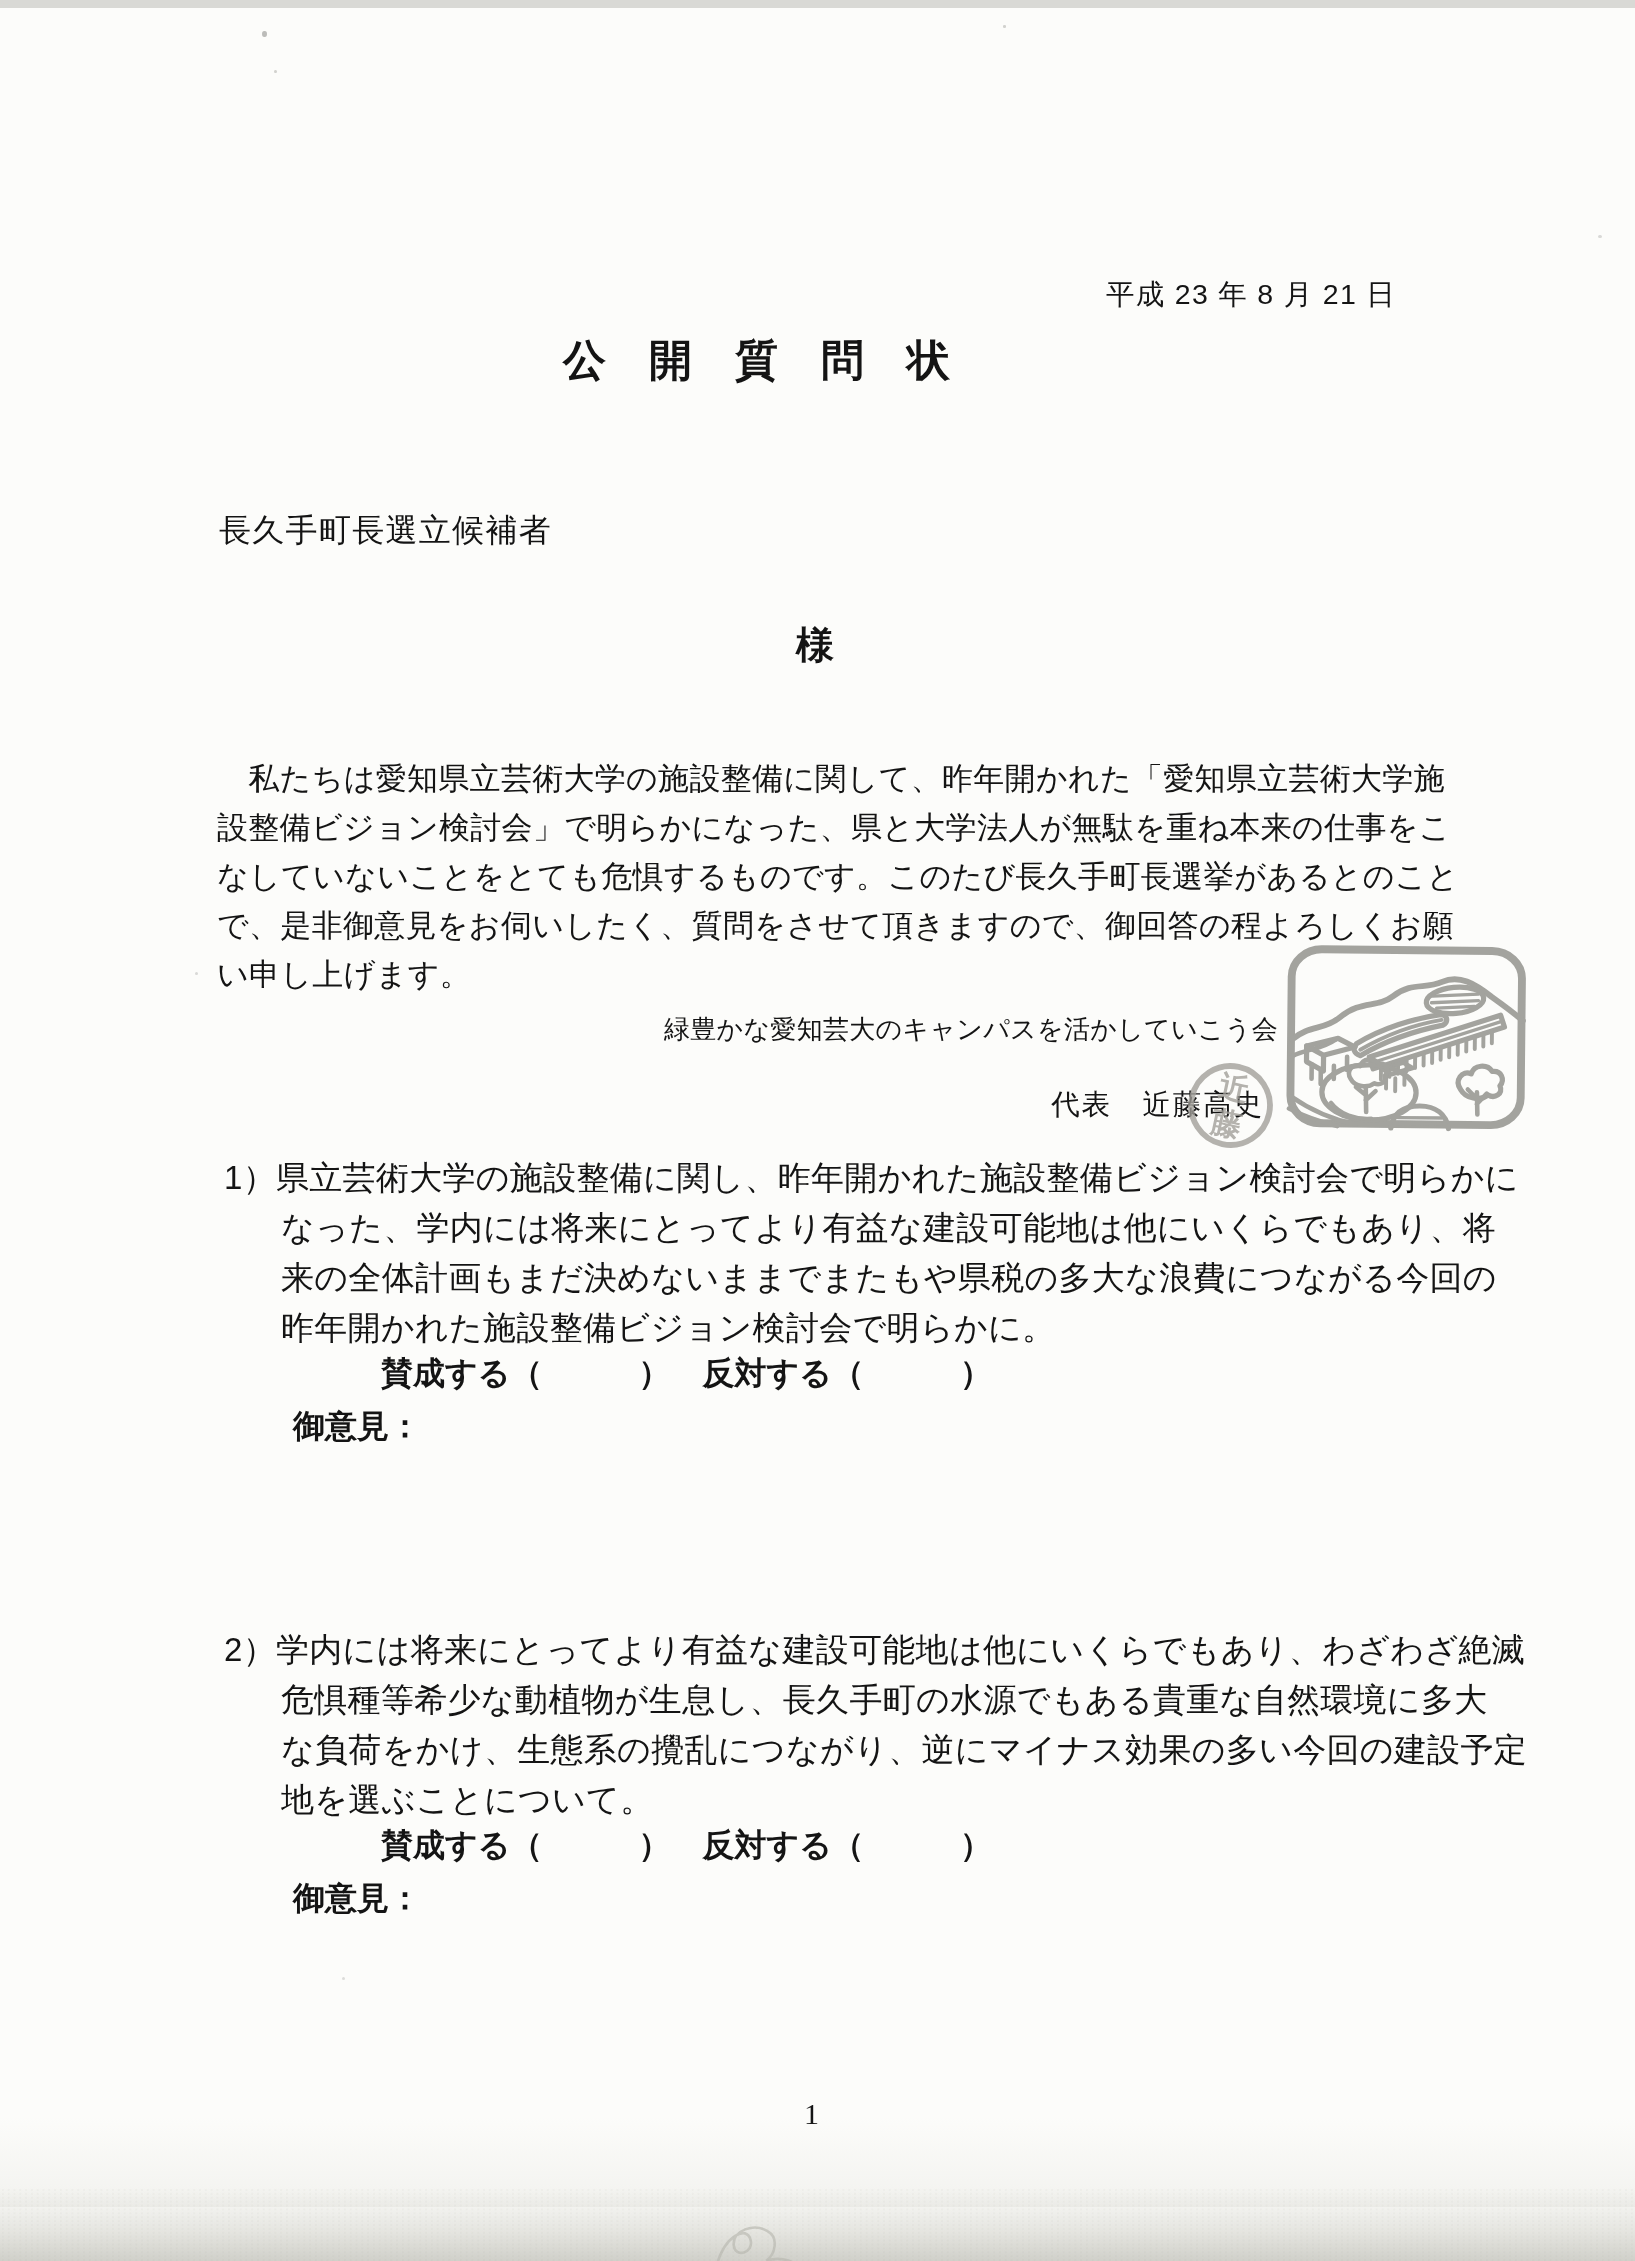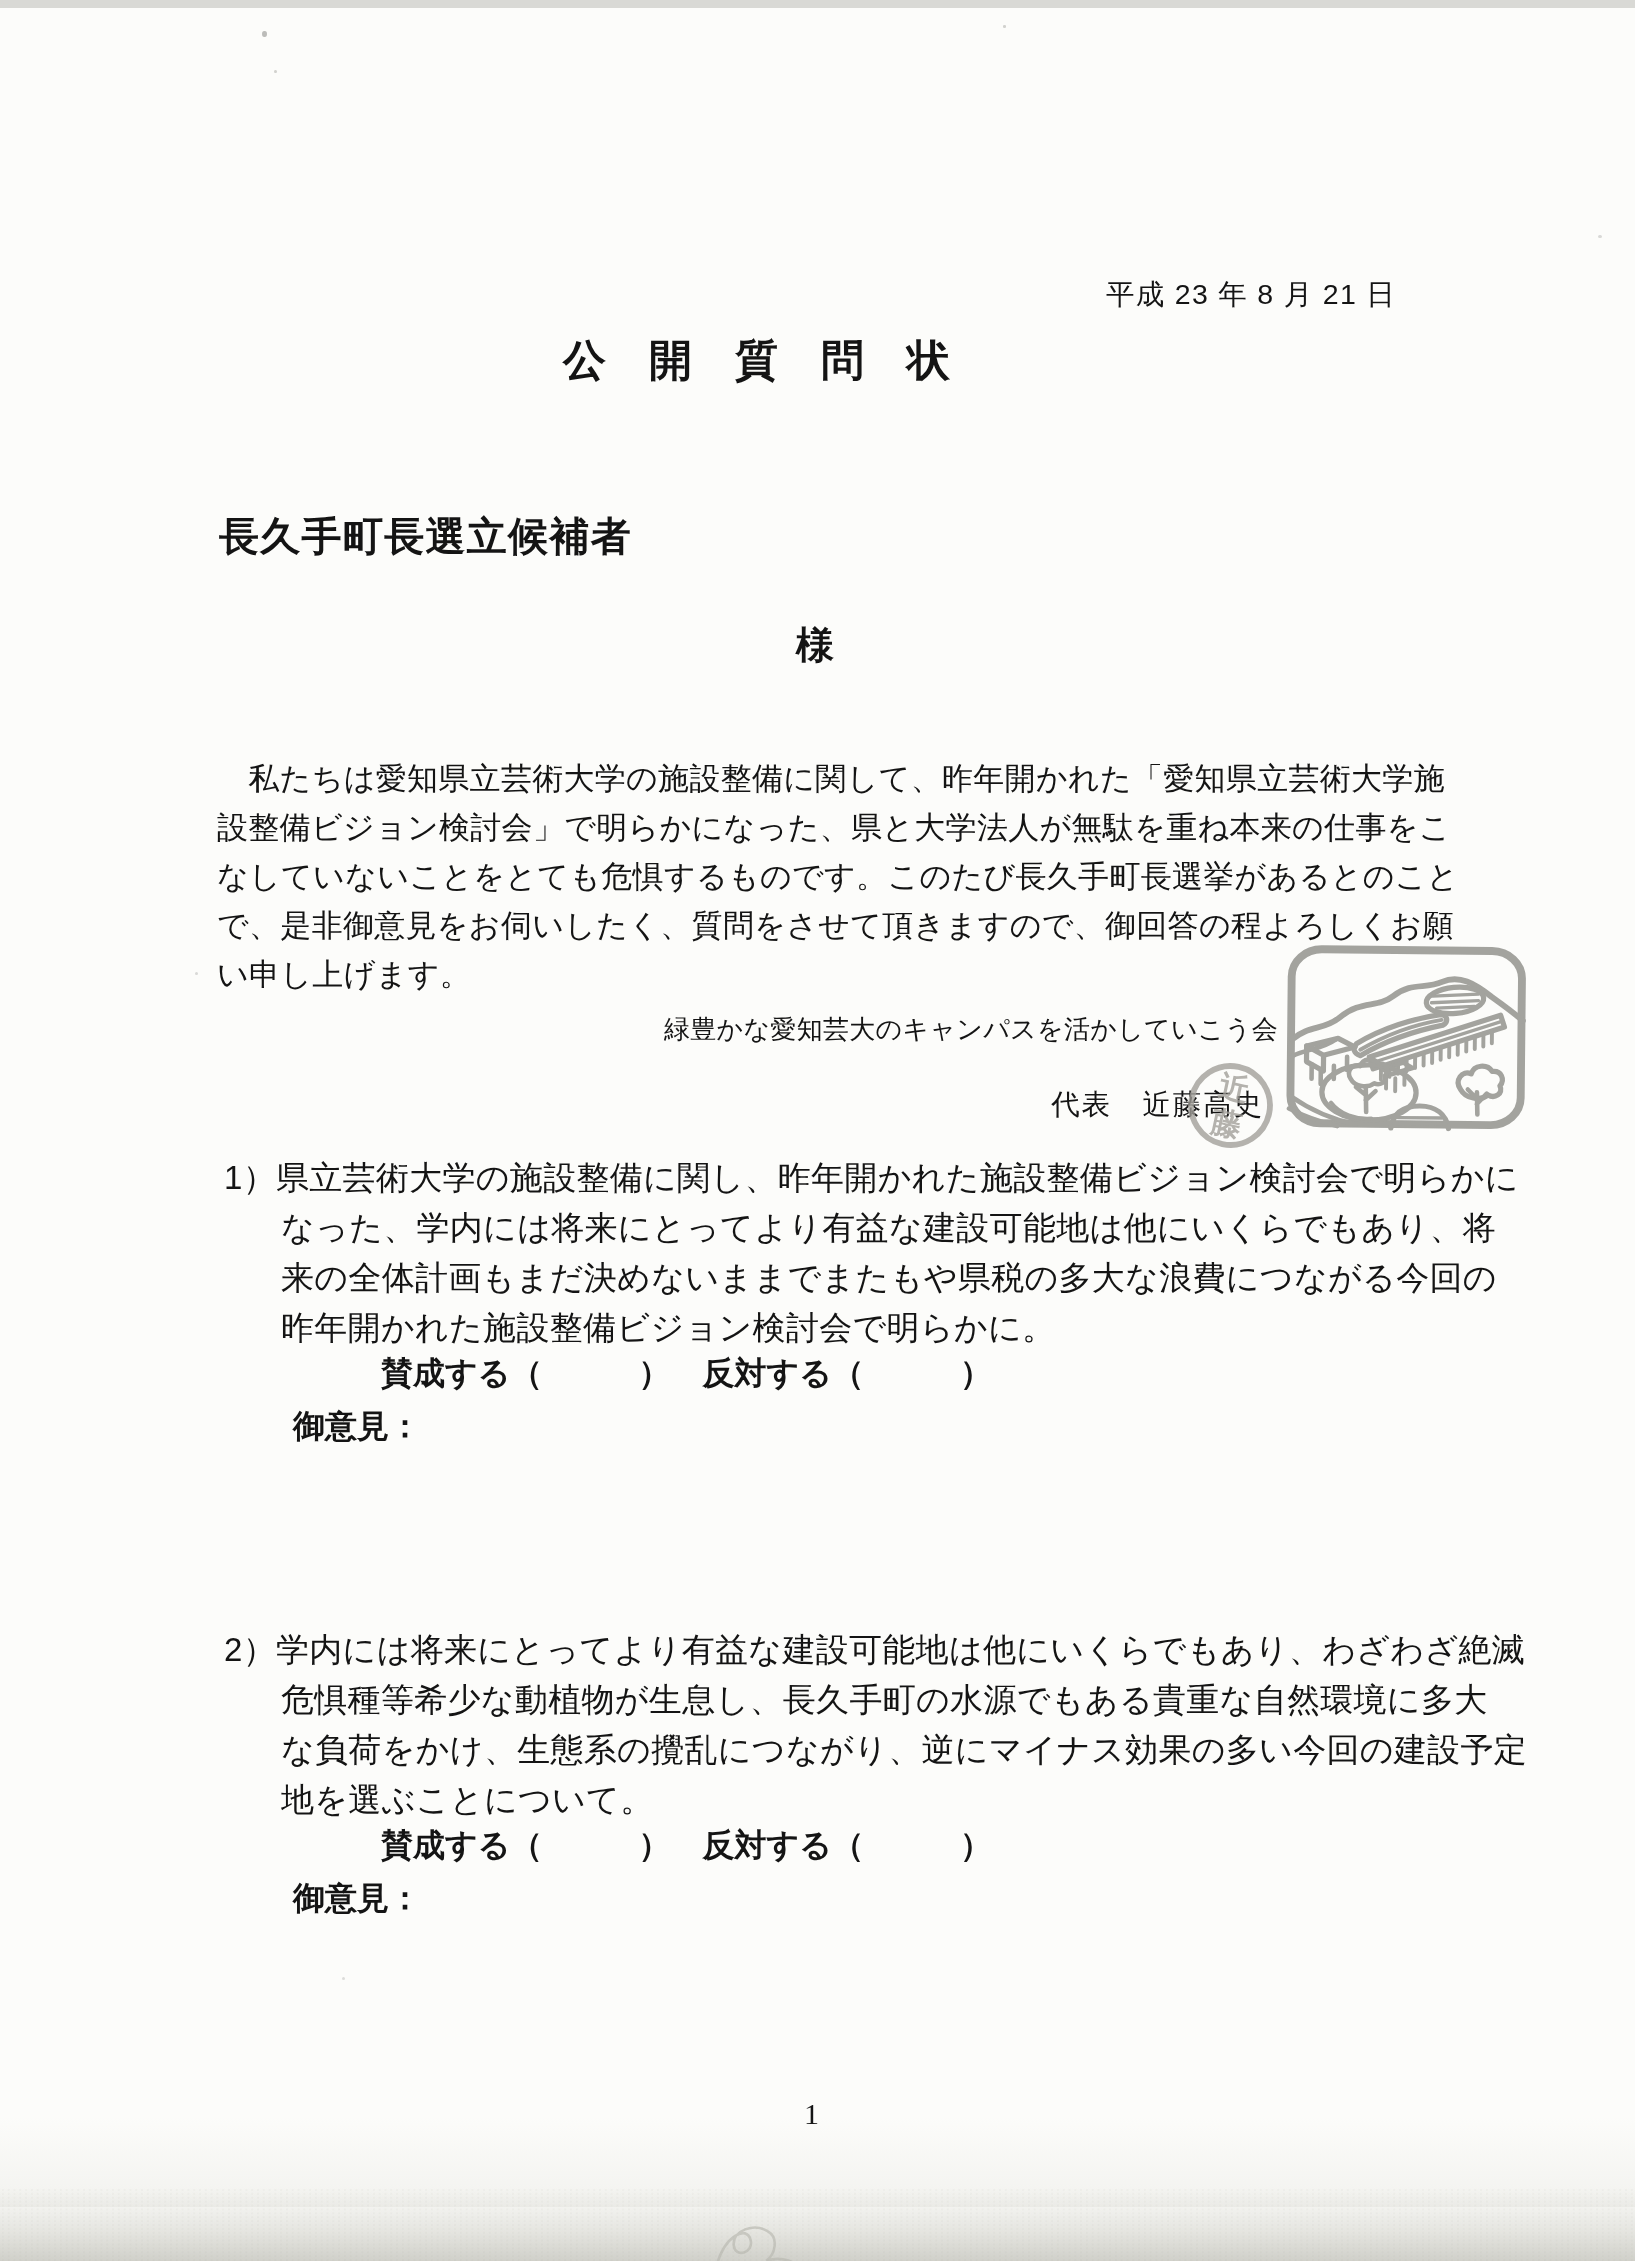--- a/index.html
+++ b/index.html
@@ -9,21 +9,21 @@
     width:1635px;height:2261px;
     margin:8px auto;
     background:#fcfcfa;
     overflow:hidden;
     font-family:"Liberation Sans","DejaVu Sans",sans-serif;
     color:#141414;
   }
   .abs{position:absolute;}
   .date{left:1106px;top:268px;font-size:28.5px;letter-spacing:1.3px;}
   .title{left:563px;top:324px;font-size:43px;font-weight:bold;white-space:pre;}
-  .addressee{left:219px;top:501px;font-size:40px;font-weight:bold;letter-spacing:1.3px;}
+  .addressee{left:219px;top:501px;font-size:32px;font-weight:normal;letter-spacing:1.3px;}
   .honorific{left:796px;top:612px;font-size:38px;font-weight:bold;}
   .body-block{left:217px;top:746px;width:1180px;}
   .body-block .line{font-size:31px;line-height:49px;white-space:pre;letter-spacing:0.3px;}
   .sender-org{right:357px;top:1004px;font-size:26px;letter-spacing:0.3px;}
   .sender-rep{right:371px;top:1078px;font-size:28.5px;letter-spacing:1.9px;}
   .question{left:224px;width:1187px;}
   .q1{top:1145px;}
   .q2{top:1617px;}
   .question .line{font-size:33px;line-height:50px;white-space:pre;letter-spacing:0.3px;}
   .question .cont{padding-left:57px;}

